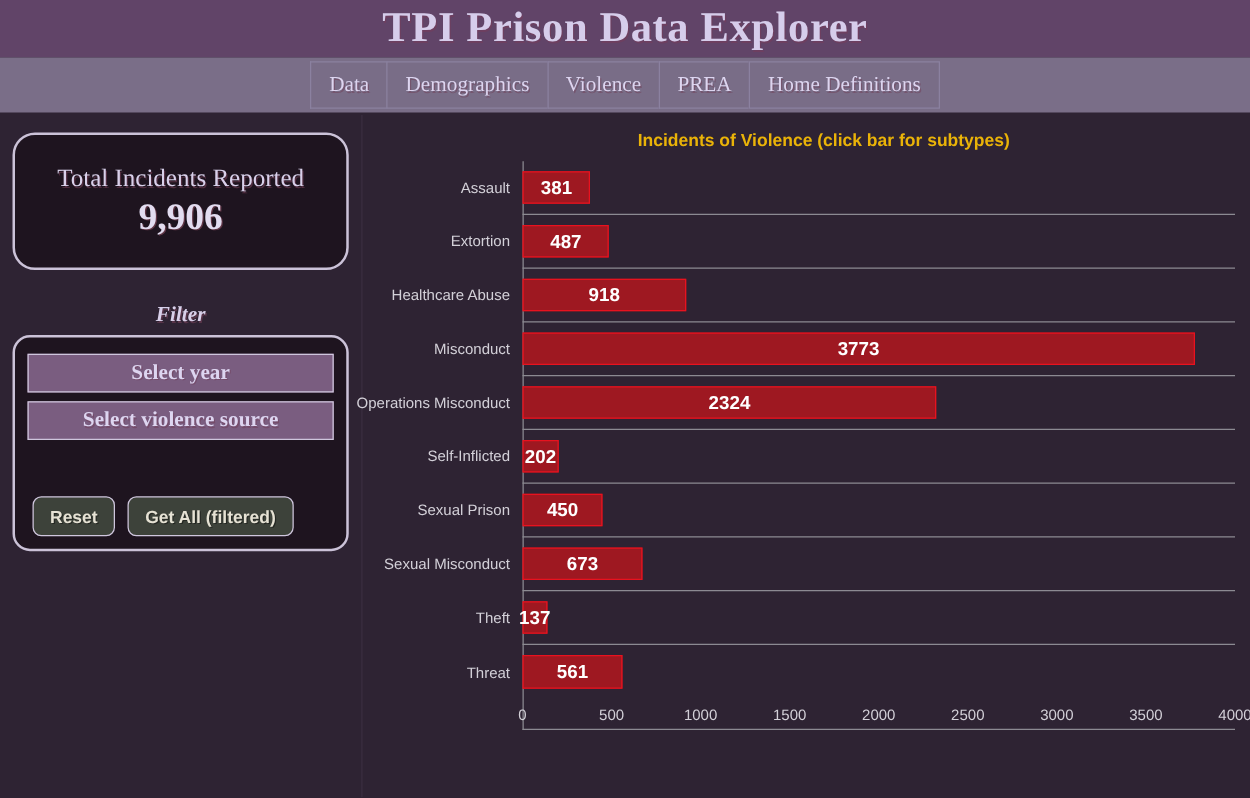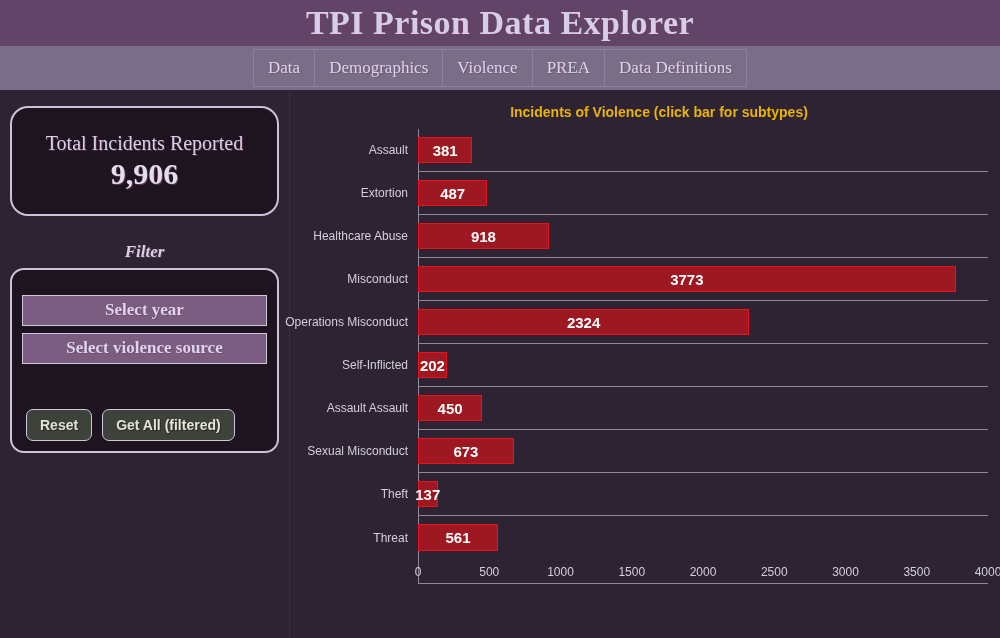--- a/index.html
+++ b/index.html
@@ -89,21 +89,21 @@
     font-size: 17px;
     color: #d8d0ea;
     margin-bottom: 6px;
     text-shadow: 1px 1px 0 rgba(130,70,95,.5);
   }
 
   .filter-panel {
     background: #1e141f;
     border: 2px solid #cbc2d8;
     border-radius: 14px;
-    padding: 20px 0 10px 0;
+    padding: 8px 0 10px 0;
   }
   .select-box {
     display: block;
     width: calc(100% - 20px);
     margin: 0 auto 7px auto;
     background: #7a5d80;
     border: 1px solid #cfc6dd;
     color: #ddd5f0;
     font-family: "Liberation Serif", serif;
     font-weight: 700;
@@ -203,21 +203,21 @@
 
   <div class="titlebar">
     <h1>TPI Prison Data Explorer</h1>
   </div>
 
   <div class="navbar">
     <div class="nav-item">Data</div>
     <div class="nav-item">Demographics</div>
     <div class="nav-item">Violence</div>
     <div class="nav-item">PREA</div>
-    <div class="nav-item">Data Definitions</div>
+    <div class="nav-item">Home Definitions</div>
   </div>
 
   <div class="content">
 
     <div class="sidebar">
 
       <div class="card-total">
         <div class="ct-label">Total Incidents Reported</div>
         <div class="ct-value">9,906</div>
       </div>
@@ -270,21 +270,21 @@
                 <span class="bar-value">2324</span>
               </div>
             </div>
             <div class="row">
               <div class="cat-label">Self-Inflicted</div>
               <div class="bar" style="width: 5.05%;">
                 <span class="bar-value">202</span>
               </div>
             </div>
             <div class="row">
-              <div class="cat-label">Assault Assault</div>
+              <div class="cat-label">Sexual Prison</div>
               <div class="bar" style="width: 11.25%;">
                 <span class="bar-value">450</span>
               </div>
             </div>
             <div class="row">
               <div class="cat-label">Sexual Misconduct</div>
               <div class="bar" style="width: 16.825%;">
                 <span class="bar-value">673</span>
               </div>
             </div>

